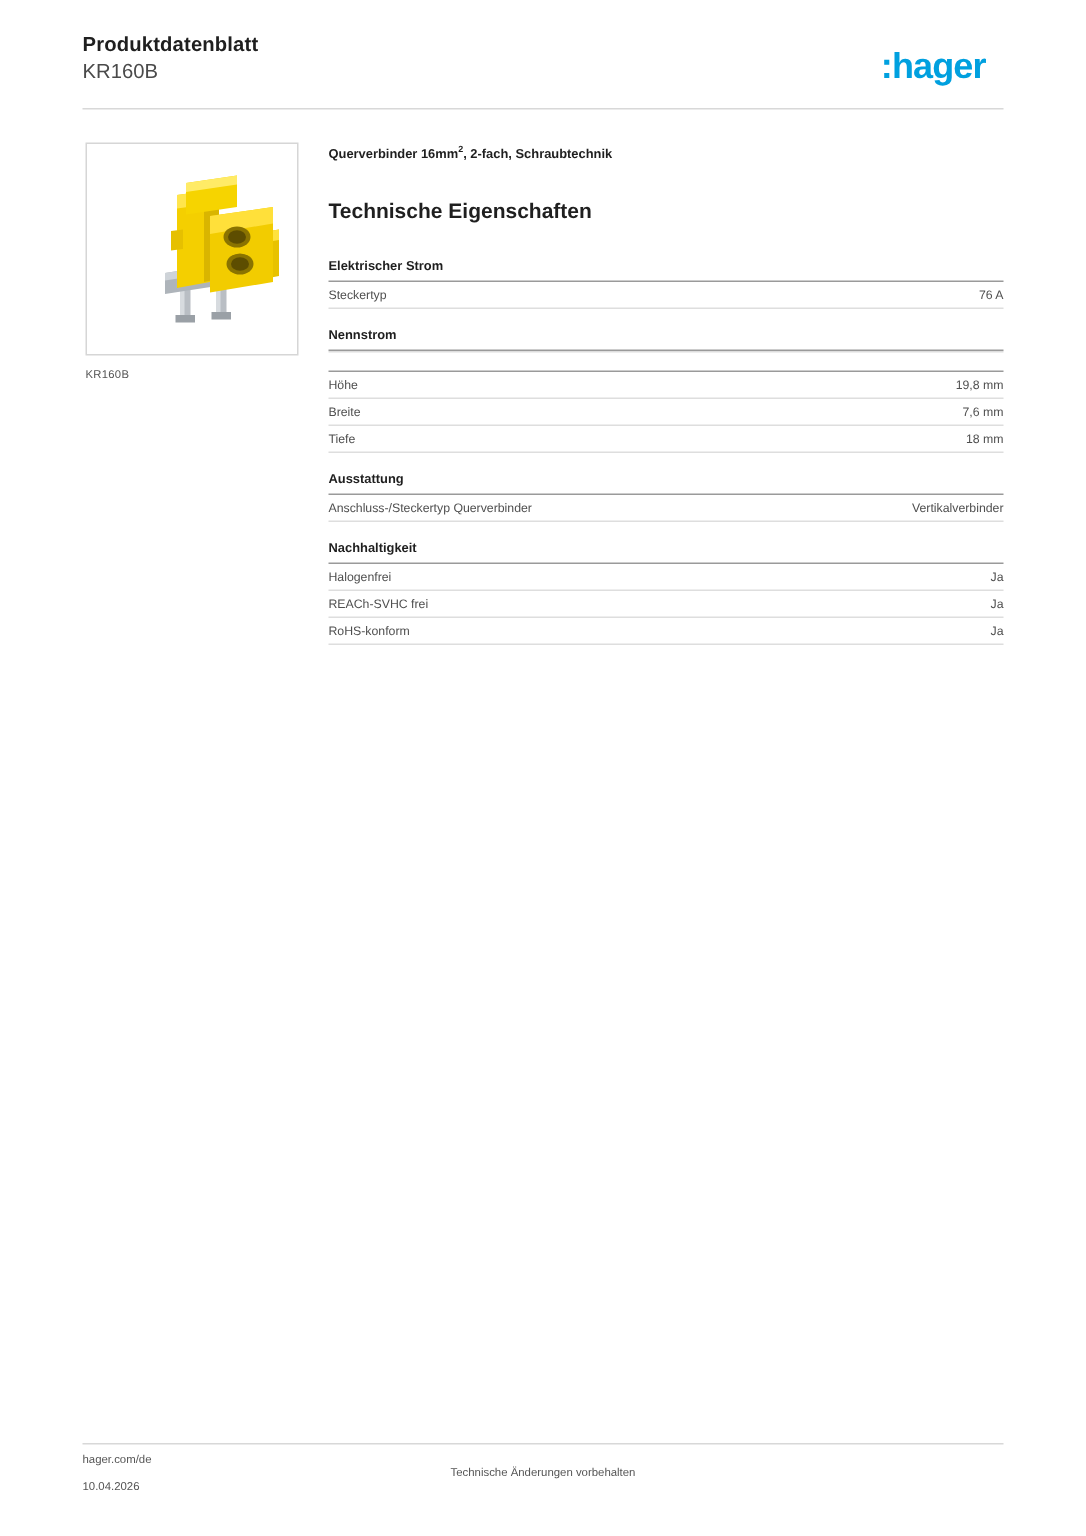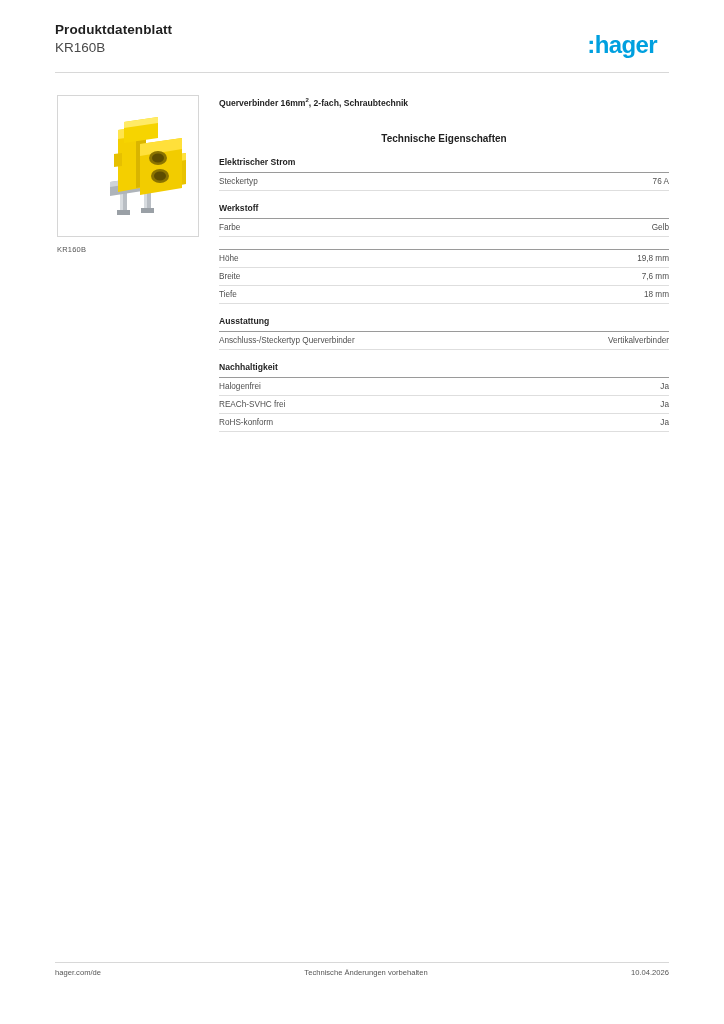--- a/index.html
+++ b/index.html
@@ -140,45 +140,45 @@
     justify-content: space-between;
     align-items: baseline;
     font-size: 8.2px;
     color: #4f4f4f;
     padding: 4px 0 3px 0;
     line-height: 10px;
   }
   .row .label { text-align: left; }
   .row .value { text-align: right; color: #4f4f4f; }
   .tech-head {
-    font-size: 10px;
+    font-size: 14px;
     font-weight: bold;
     color: #1f1f1f;
-    margin-bottom: 13px;
-    text-align: center;
+    margin-bottom: 24px;
   }
 
   
   .footer-rule {
     position: absolute;
     left: 55px;
     top: 962px;
     width: 614px;
     height: 1px;
     background: #d8d8d8;
   }
   .footer {
     position: absolute;
     left: 55px;
     top: 968px;
     width: 614px;
     font-size: 7.6px;
     color: #555;
     display: flex;
     justify-content: space-between;
+    flex-direction: column;
   }
   .footer .center { flex: 1; text-align: center; }
   .footer .right { text-align: left; }
   .footer .left { text-align: left; }
 </style>
 </head>
 <body>
 
 <div class="page">
 
@@ -239,26 +239,22 @@
       <div class="section-heading">Elektrischer Strom</div>
       <div class="rule-dark"></div>
       <div class="row">
         <span class="label">Steckertyp</span>
         <span class="value">76 A</span>
       </div>
       <div class="rule-light"></div>
     </div>
 
     <div class="group">
-      <div class="section-heading">Werkstoff</div>
-      <div class="rule-dark"></div>
-      <div class="row">
-        <span class="label">Farbe</span>
-        <span class="value">Gelb</span>
-      </div>
+      <div class="section-heading">Nennstrom</div>
+      <div class="rule-dark"></div>
       <div class="rule-light"></div>
     </div>
 
     <div class="group">
       <div class="rule-dark"></div>
       <div class="row">
         <span class="label">Höhe</span>
         <span class="value">19,8 mm</span>
       </div>
       <div class="rule-light"></div>

